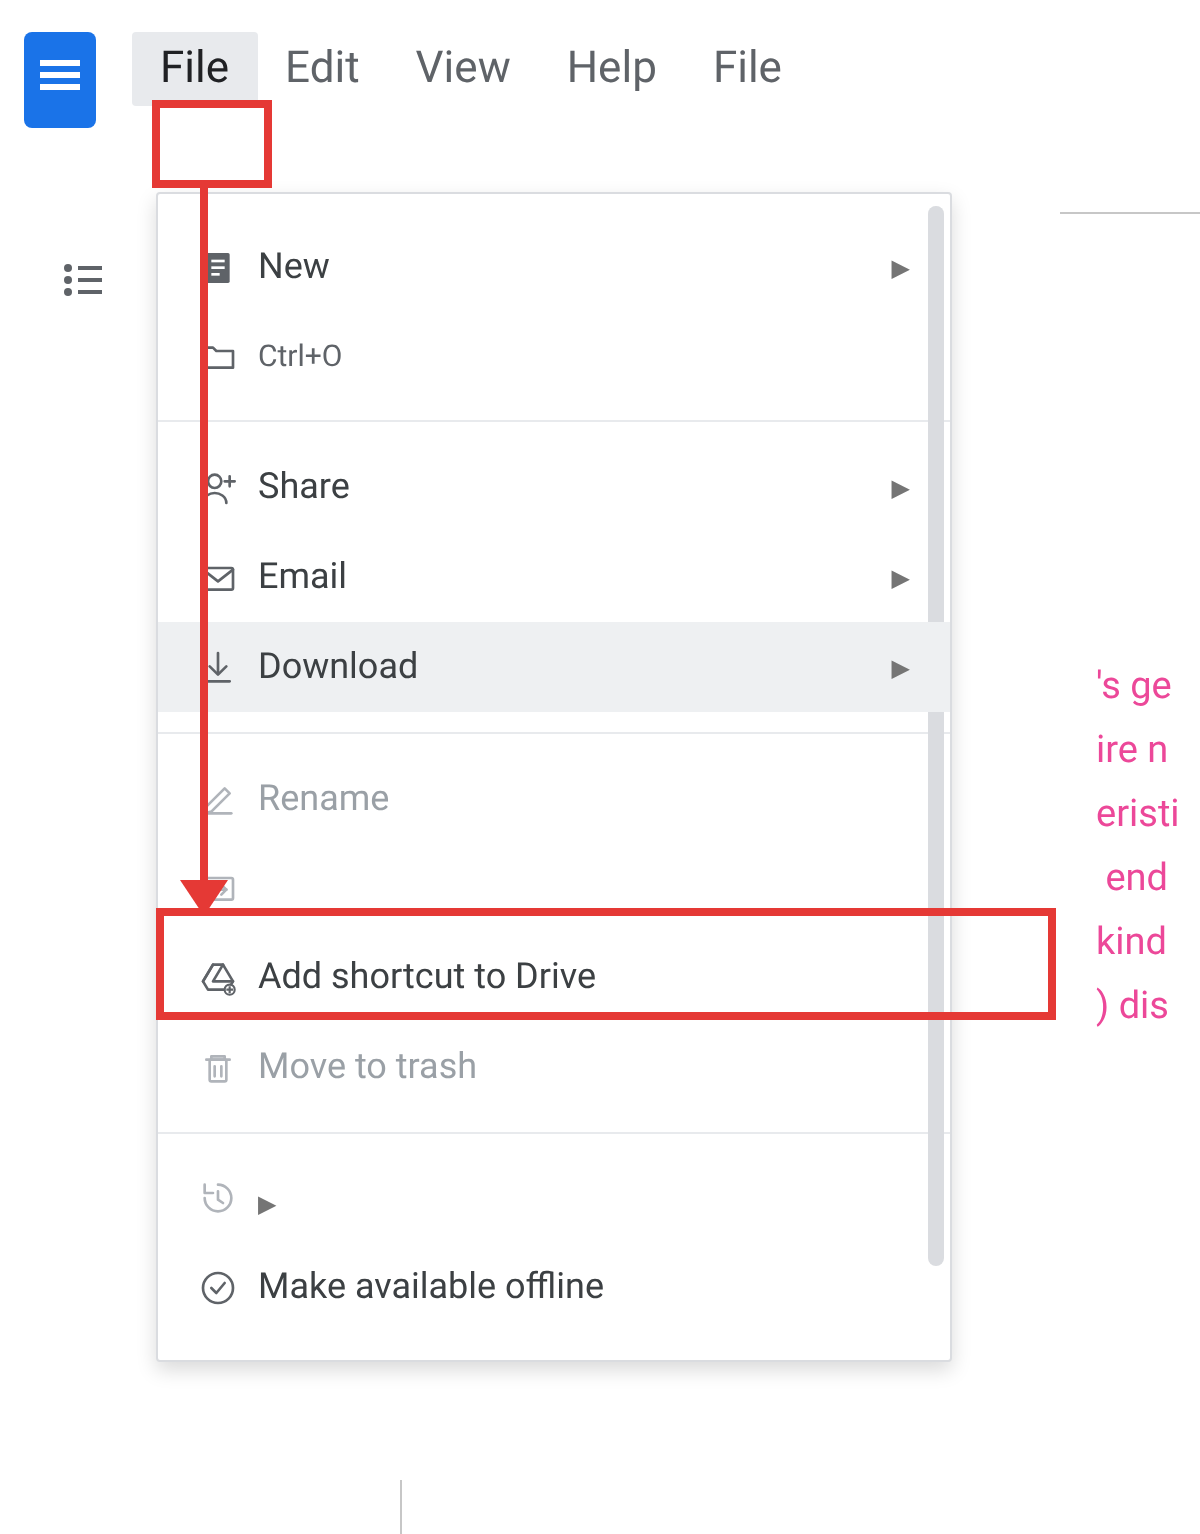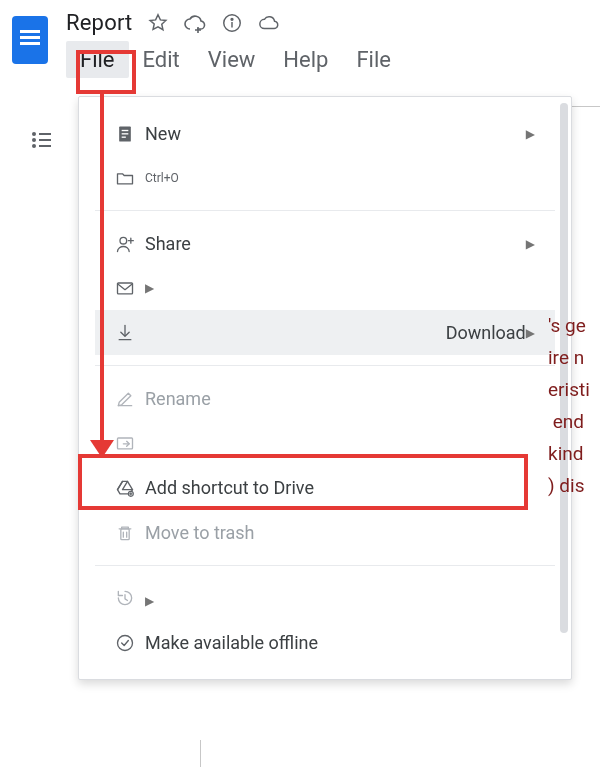--- a/index.html
+++ b/index.html
@@ -24,93 +24,67 @@
     .menubar .mi { font-size:22px; color:#5f6368; padding:6px 14px; border-radius:2px; cursor:pointer; }
     .menubar .mi.active { background:#e8eaed; color:#202124; }
 
     
     .outline-btn {
       position:absolute; left:28px; top:128px; color:#5f6368;
     }
 
     
     .menu {
-      position:absolute; left:78px; top:96px; width:494px;
+      position:absolute; left:78px; top:96px; width:398px;
       background:#fff; border:1px solid #dadce0; border-radius:2px;
       box-shadow:0 4px 10px rgba(0,0,0,.15);
-      padding:14px 16px;
+      padding:14px 0;
     }
     .menu .item {
       display:flex; align-items:center; padding:12px 20px 12px 20px; font-size:18px; color:#3c4043; cursor:pointer; position:relative;
     }
     .menu .item .ico { width:30px; display:inline-flex; color:#5f6368; }
     .menu .item .lbl { flex:1; }
-    .menu .item .shortcut { color:#5f6368; font-size:12px; margin-right:8px;}
+    .menu .item .shortcut { color:#5f6368; font-size:15px; margin-right:8px;}
     .menu .item .arrow { color:#757575; font-size:12px; }
     .menu .sep { height:1px; background:#e8eaed; margin:10px 0; }
     .menu .item.disabled { color:#9aa0a6;align-items:flex-end; }
     .menu .item.disabled .ico { color:#b0b4ba; }
-    .menu .item.hovered { background:#eef0f2;text-align:right; }
+    .menu .item.hovered { background:#eef0f2; }
 
     .scrollbar-track{ position:absolute; right:3px; top:6px; bottom:64px; width:8px; background:#f1f3f4; border-radius:4px;}
     .scrollbar-thumb{ position:absolute; right:3px; top:6px; height:530px; width:8px; background:#dadce0; border-radius:4px;}
 
     
     .annot-box{ position:absolute; border:4px solid #e53935; pointer-events:none; }
     .annot-file{ left:76px; top:50px; width:60px; height:44px; }
     .annot-download{ left:78px; top:454px; width:450px; height:56px; }
     .annot-line{ position:absolute; left:100px; top:94px; width:4px; height:356px; background:#e53935; pointer-events:none;}
     .annot-arrowhead{
       position:absolute; left:90px; top:440px; width:0; height:0;
       border-left:12px solid transparent; border-right:12px solid transparent;
       border-top:18px solid #e53935; pointer-events:none;
     }
 
     
     .doc-peek{
-      position:absolute; right:0; top:310px; width:52px; font-size:19px; line-height:32px; color:#7f1d1d; white-space:pre;
+      position:absolute; right:0; top:327px; width:52px; font-size:19px; line-height:32px; color:#ec4899; white-space:pre;
       overflow:hidden;
     }
     .doc-border-top{ position:absolute; left:530px; top:106px; right:0; height:1px; background:#c7c7c7;}
     .doc-border-left{ position:absolute; left:200px; top:740px; width:1px; height:30px; background:#c7c7c7;}
 
     svg{display:block}
   </style>
 </head>
 <body>
 
 <div class="hdr">
   <div class="docs-logo"></div>
   <div class="title-area">
-    <div class="title-row">
-      <span class="doc-title">Report</span>
-      <span class="title-icon">
-        <svg width="22" height="22" viewBox="0 0 24 24" fill="none" stroke="#5f6368" stroke-width="1.6">
-            <path d="M12 3l2.6 5.6 6 .6-4.5 4.1 1.3 6-5.4-3.1L6.6 19l1.3-6L3.4 9.2l6-.6z"></path>
-          </svg>
-      </span>
-      <span class="title-icon">
-        <svg width="24" height="24" viewBox="0 0 24 24" fill="none" stroke="#5f6368" stroke-width="1.6">
-            <path d="M7 18a5 5 0 010-10 6 6 0 0111 2 4 4 0 01-1 8h-3"></path>
-            <path d="M15 16v6M12 19h6"></path>
-          </svg>
-      </span>
-      <span class="title-icon">
-        <svg width="22" height="22" viewBox="0 0 24 24" fill="none" stroke="#5f6368" stroke-width="1.6">
-            <circle cx="12" cy="12" r="9"></circle>
-            <line x1="12" y1="11" x2="12" y2="17"></line>
-            <circle cx="12" cy="8" r="1" fill="#5f6368"></circle>
-          </svg>
-      </span>
-      <span class="title-icon">
-        <svg width="24" height="22" viewBox="0 0 24 24" fill="none" stroke="#5f6368" stroke-width="1.6">
-            <path d="M7 18a5 5 0 010-10 6 6 0 0111 2 4 4 0 01-1 8H7z"></path>
-          </svg>
-      </span>
-    </div>
     <div class="menubar">
       <div class="mi active">File</div>
       <div class="mi">Edit</div>
       <div class="mi">View</div>
       <div class="mi">Help</div>
       <div class="mi">File</div>
     </div>
   </div>
 </div>
 
@@ -162,20 +136,21 @@
       <span class="lbl">Share</span>
       <span class="arrow">▶</span>
     </div>
     <div class="item">
       <span class="ico">
         <svg width="20" height="20" viewBox="0 0 24 24">
           <rect stroke="#5f6368" fill="none" stroke-width="1.6" stroke-linecap="round" stroke-linejoin="round" x="3" y="6" width="18" height="13" rx="1"></rect>
           <path stroke="#5f6368" fill="none" stroke-width="1.6" stroke-linecap="round" stroke-linejoin="round" d="M3 7l9 7 9-7"></path>
         </svg>
       </span>
+      <span class="lbl">Email</span>
       <span class="arrow">▶</span>
     </div>
     <div class="item hovered">
       <span class="ico">
         <svg width="20" height="20" viewBox="0 0 24 24">
           <path stroke="#5f6368" fill="none" stroke-width="1.6" stroke-linecap="round" stroke-linejoin="round" d="M12 3v12"></path>
           <path stroke="#5f6368" fill="none" stroke-width="1.6" stroke-linecap="round" stroke-linejoin="round" d="M7 11l5 5 5-5"></path>
           <path stroke="#5f6368" fill="none" stroke-width="1.6" stroke-linecap="round" stroke-linejoin="round" d="M5 20h14"></path>
         </svg>
       </span>

